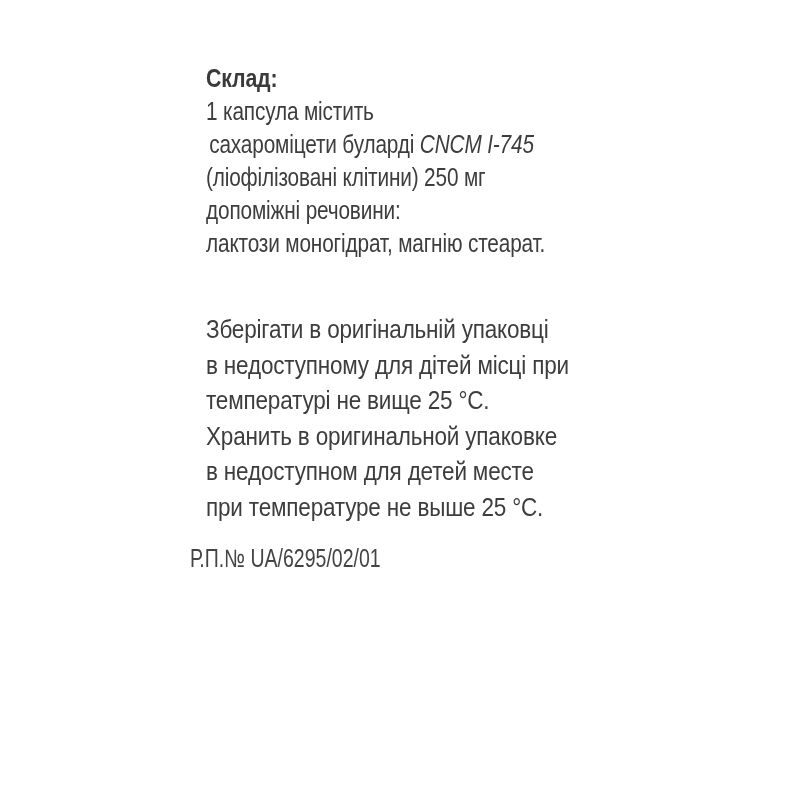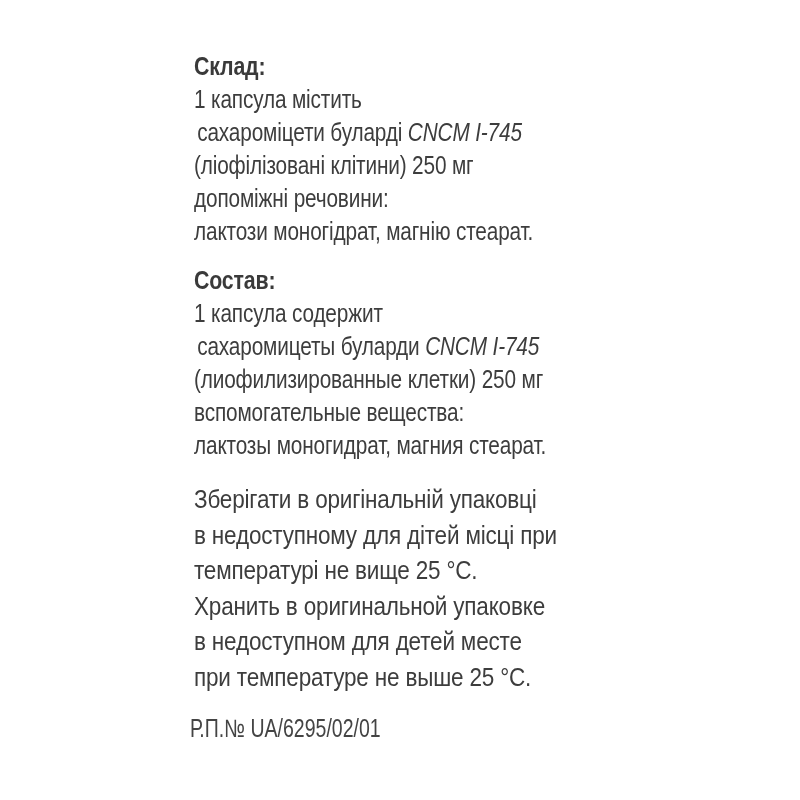--- a/index.html
+++ b/index.html
@@ -15,21 +15,21 @@
       font-family: "Liberation Sans Narrow", "Liberation Sans", sans-serif;
       color: #3d3d3d;
     }
     .doc {
       position: absolute;
       left: 190px;
       top: 46px;
       width: 480px;
     }
     .section {
-      margin: 4px;
+      margin: 16px;
     }
     .heading {
       font-family: "Liberation Sans", sans-serif;
       font-weight: bold;
       font-size: 26px;
       line-height: 33px;
       color: #3a3a3a;
       transform: scaleX(0.82);
       transform-origin: left center;
       white-space: nowrap;
@@ -74,28 +74,20 @@
     <div class="heading">Склад:</div>
     <div class="line">1 капсула містить</div>
     <div class="line indent"><span>сахароміцети  буларді </span><span class="italic">CNCM I-745</span></div>
     <div class="line">(ліофілізовані клітини) 250 мг</div>
     <div class="line">допоміжні речовини:</div>
     <div class="line">лактози моногідрат, магнію стеарат.</div>
   </div>
 
   <div class="gap1"></div>
 
-  <div class="section">
-    <div class="heading">Состав:</div>
-    <div class="line">1 капсула содержит</div>
-    <div class="line indent"><span>сахаромицеты буларди </span><span class="italic">CNCM I-745</span></div>
-    <div class="line">(лиофилизированные клетки)  250 мг</div>
-    <div class="line">вспомогательные вещества:</div>
-    <div class="line">лактозы моногидрат, магния стеарат.</div>
-  </div>
 
   <div class="gap2"></div>
 
   <div class="section storage">
     <div class="line">Зберігати в оригінальній упаковці</div>
     <div class="line">в недоступному для дітей місці при</div>
     <div class="line">температурі не вище 25 °С.</div>
     <div class="line">Хранить в оригинальной упаковке</div>
     <div class="line">в недоступном для детей месте</div>
     <div class="line">при температуре не выше 25 °С.</div>

